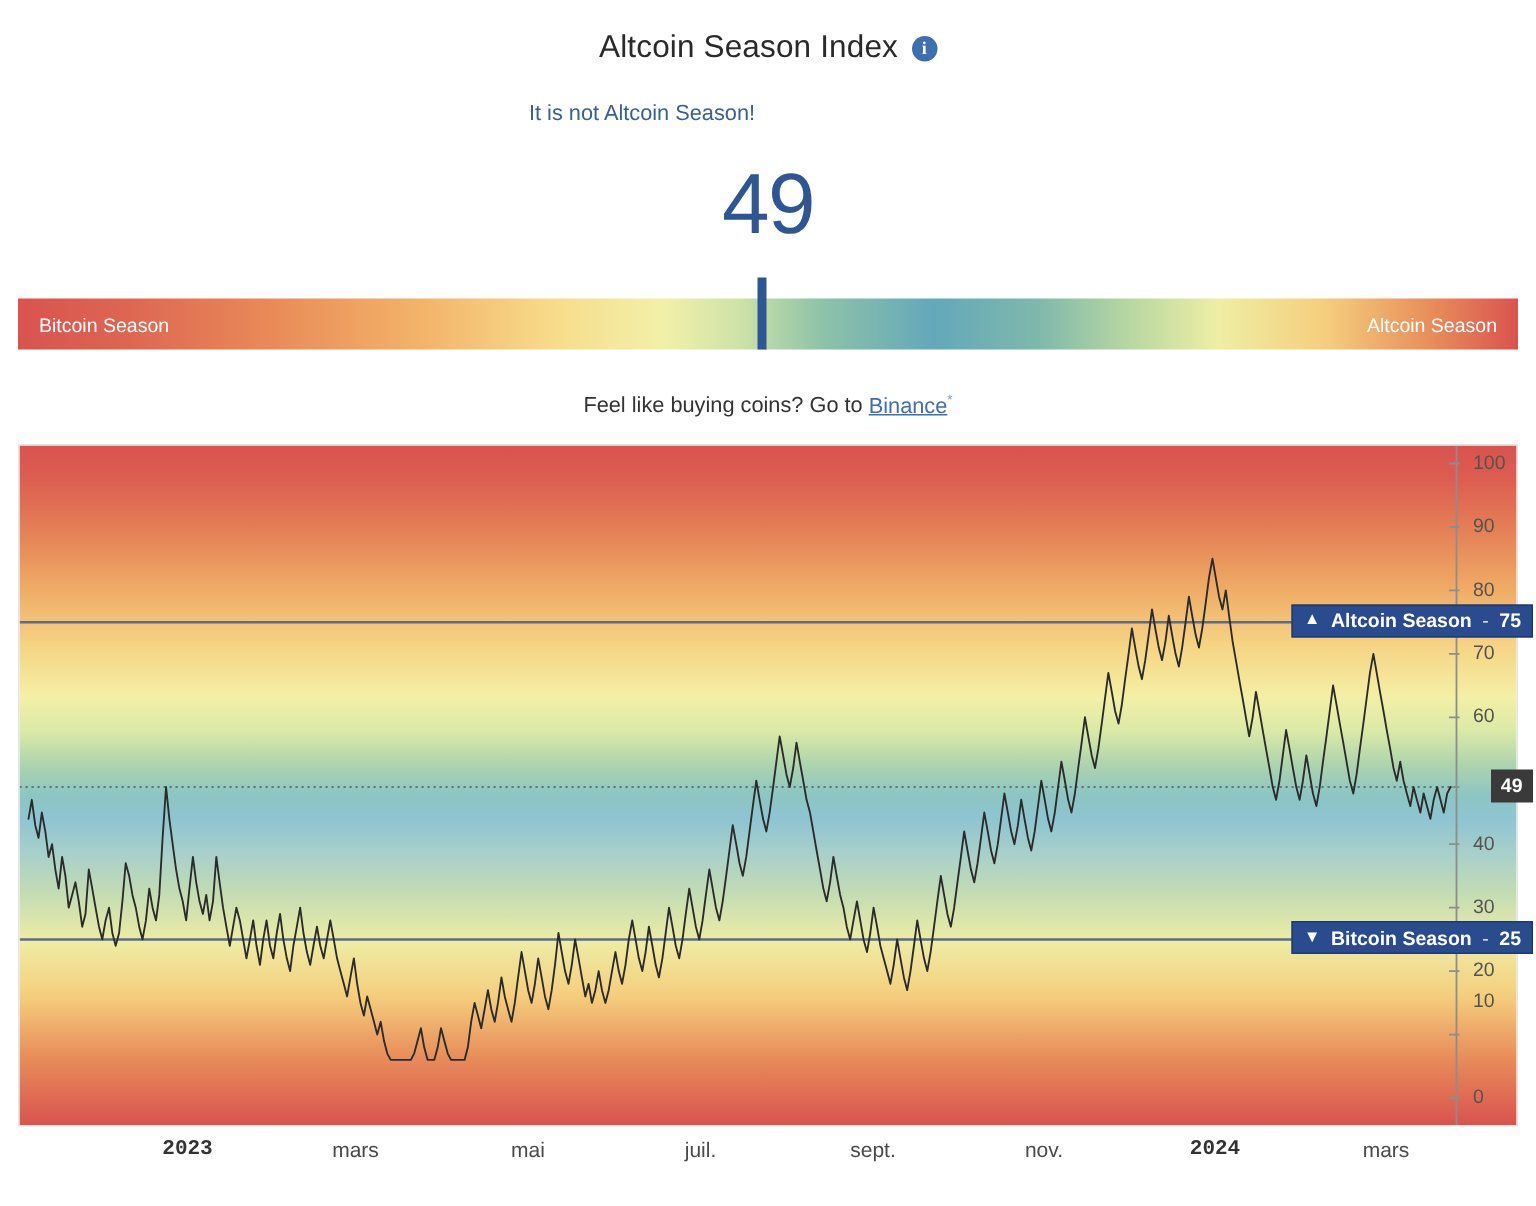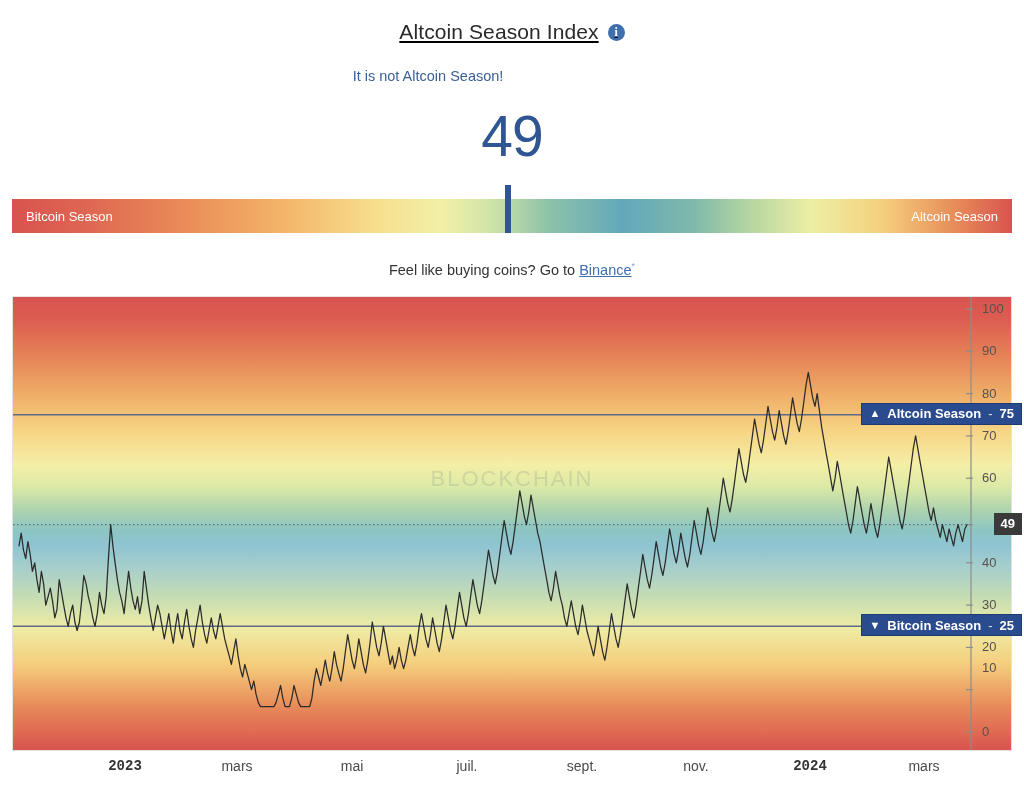--- a/index.html
+++ b/index.html
@@ -6,21 +6,21 @@
   body{
     width:1024px;height:804px;background:#ffffff;
     font-family:"Liberation Sans","DejaVu Sans",sans-serif;
     overflow:hidden;position:relative;
   }
   .page{position:relative;width:1024px;height:804px;}
 
   
   .title-row{
     position:absolute;left:0;top:20px;width:1024px;
-    display:flex;align-items:center;justify-content:center;gap:9px;text-decoration:underline;
+    display:flex;align-items:center;justify-content:center;gap:9px;
   }
   .title-text{
     font-size:21px;color:#2a2a2a;letter-spacing:.1px;
   }
   .info-icon{
     width:17px;height:17px;border-radius:50%;
     background:#3f6fae;display:inline-flex;align-items:center;justify-content:center;
     color:#fff;font-size:12px;font-weight:bold;font-family:"Liberation Serif",serif;
     line-height:1;cursor:pointer;
   }
@@ -129,21 +129,20 @@
     <span class="season-bar-label left">Bitcoin Season</span>
     <span class="season-bar-label right">Altcoin Season</span>
   </div>
   <div class="marker"></div>
 
   <div class="buyline"><span>Feel like buying coins? Go to </span><a href="#">Binance</a><sup>*</sup></div>
 
   <div class="chart-wrap">
     <div class="chart-bg"></div>
     <div class="watermark">
-      <div>BLOCKCHAIN</div>
     </div>
     <svg class="chart-svg" id="chart-svg" width="998" height="453">
         <line x1="0" y1="117.8" x2="958" y2="117.8" stroke="#5c6b88" stroke-width="1.6"></line>
         <line x1="0" y1="227.7" x2="958" y2="227.7" stroke="#4a5b7a" stroke-width="1" stroke-dasharray="1.5,2.5"></line>
         <line x1="0" y1="329.3" x2="958" y2="329.3" stroke="#5c6b88" stroke-width="1.6"></line>
         <line x1="958" y1="0" x2="958" y2="453" stroke="#8d8d8d" stroke-width="1.2"></line>
         <line x1="953" y1="435.0" x2="960" y2="435.0" stroke="#8d8d8d" stroke-width="1.2"></line>
         <line x1="953" y1="392.7" x2="960" y2="392.7" stroke="#8d8d8d" stroke-width="1.2"></line>
         <line x1="953" y1="350.4" x2="960" y2="350.4" stroke="#8d8d8d" stroke-width="1.2"></line>
         <line x1="953" y1="308.1" x2="960" y2="308.1" stroke="#8d8d8d" stroke-width="1.2"></line>

